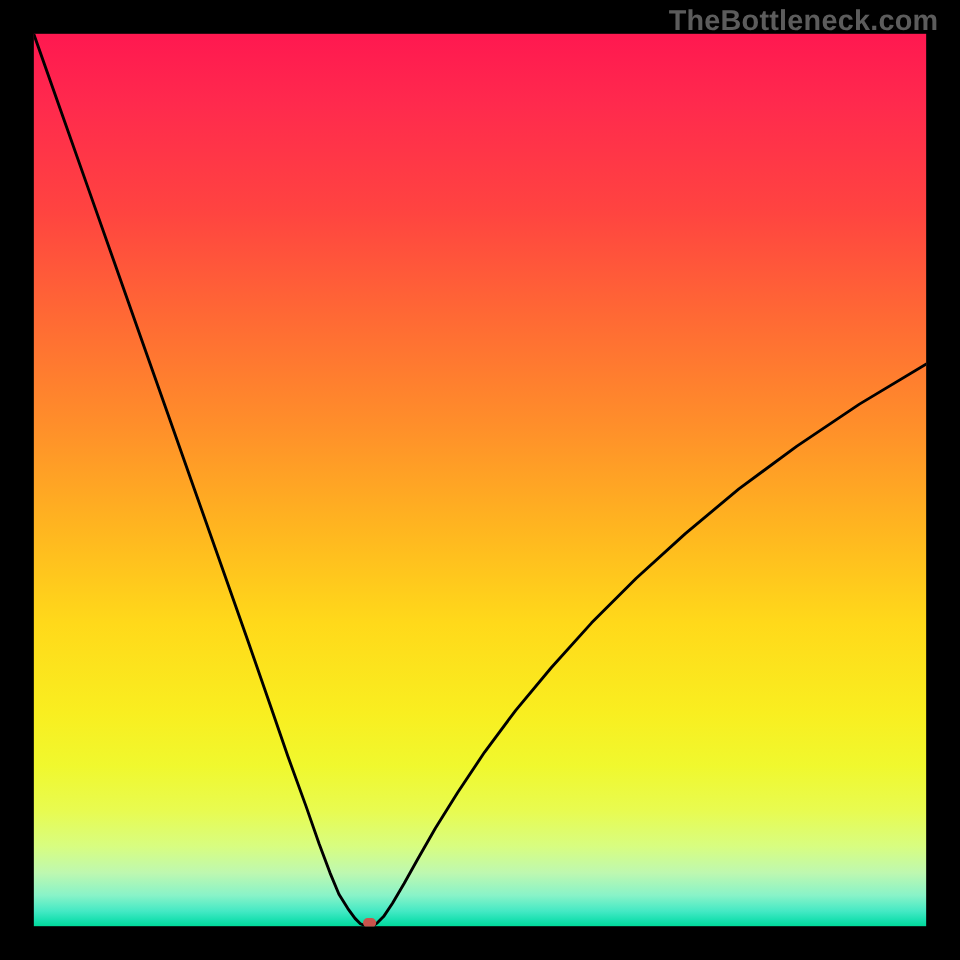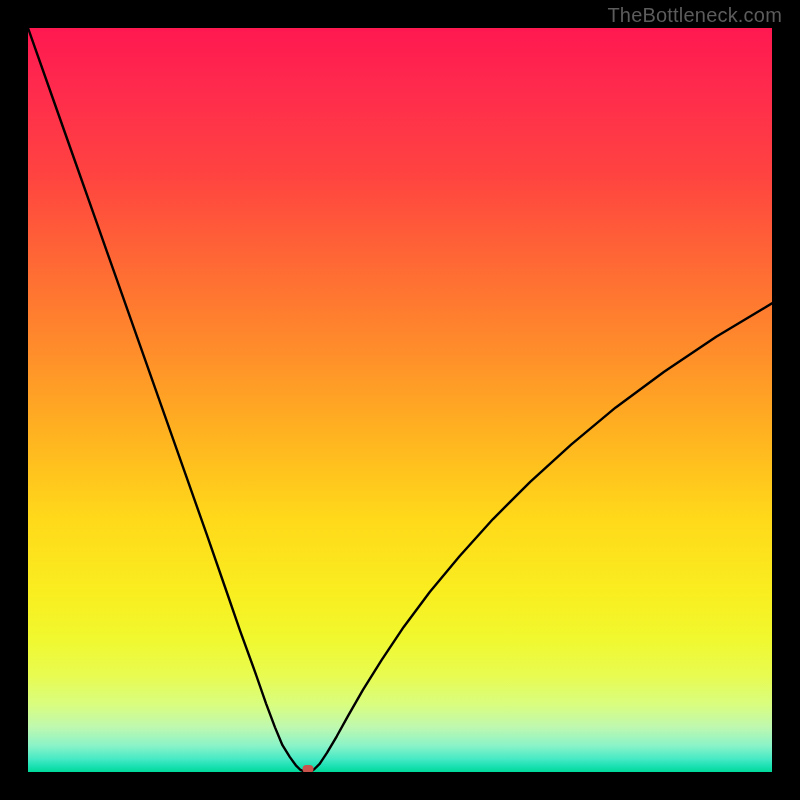--- a/index.html
+++ b/index.html
@@ -13,22 +13,22 @@
     background: #000;
     position: relative;
     overflow: hidden;
     font-family: Arial, Helvetica, sans-serif;
   }
   .watermark {
     position: absolute;
     top: 4px;
     right: 18px;
     color: #5c5c5c;
-    font-size: 20px;
-    font-weight: 400;
+    font-size: 24px;
+    font-weight: 700;
     z-index: 10;
     letter-spacing: 0.2px;
     margin-left: 16px;
   }
   .plot-area {
     position: absolute;
     left: 28px;
     top: 28px;
     width: 744px;
     height: 744px;

